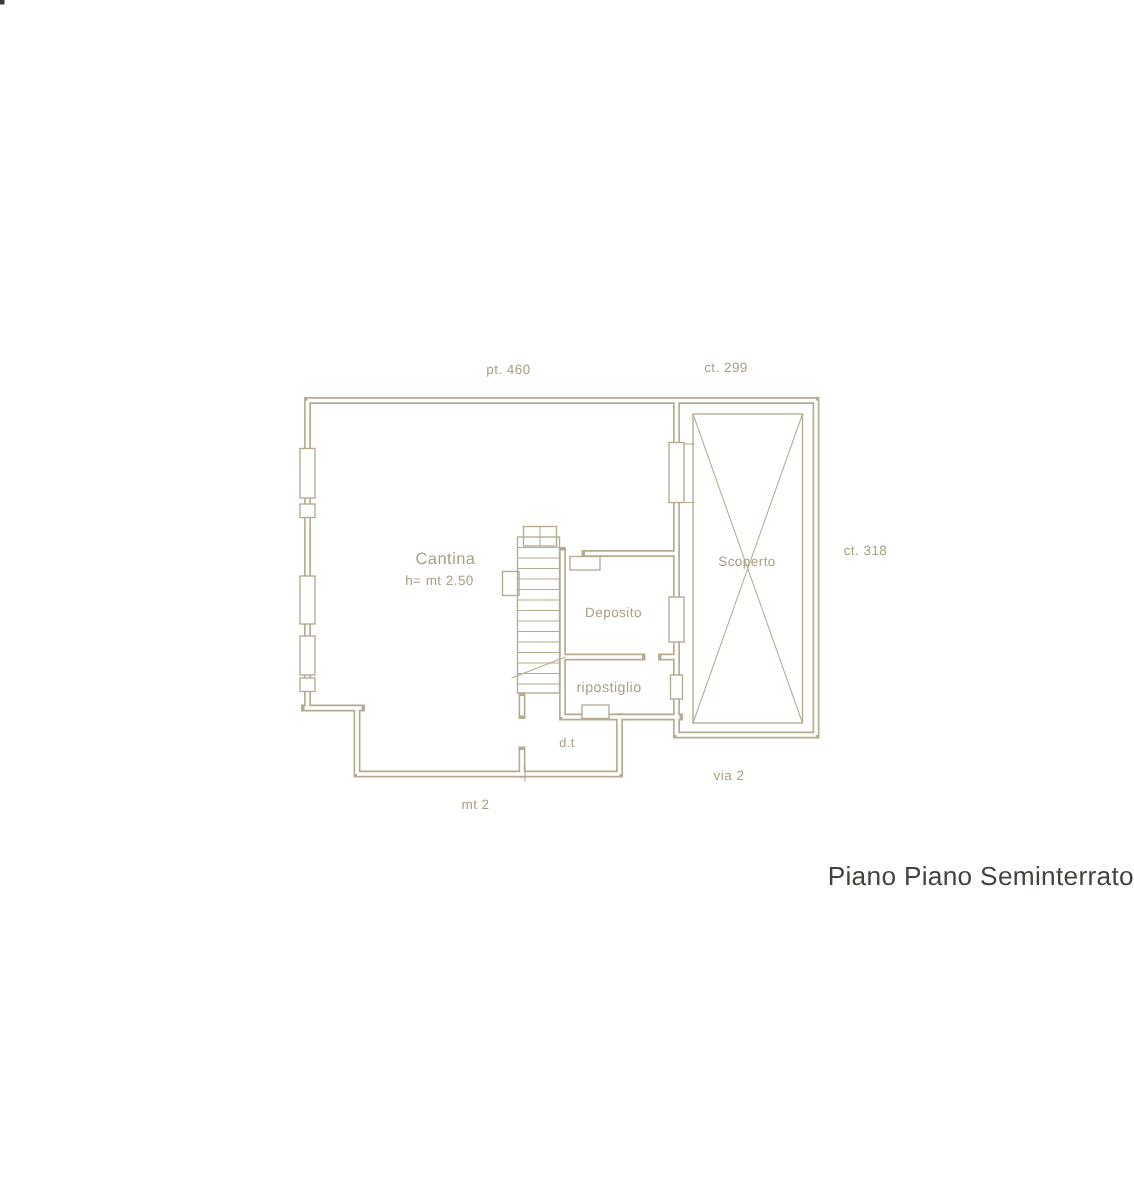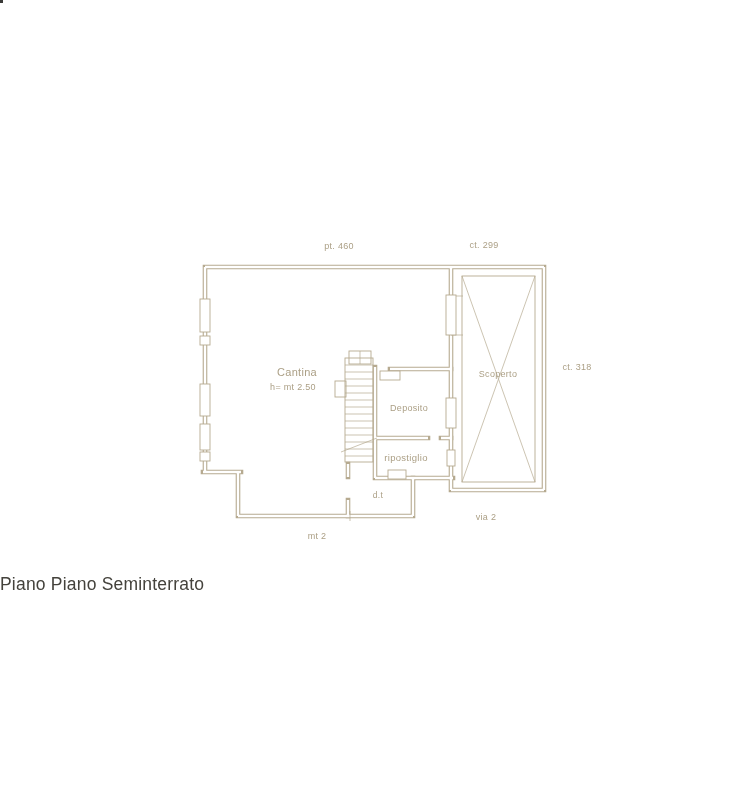--- a/index.html
+++ b/index.html
@@ -19,21 +19,21 @@
   .thin  { stroke: var(--line, #b6aa90); stroke-width: 0.9; fill:none; }
   .thinner { stroke: var(--line, #b6aa90); stroke-width: 0.7; fill:none; }
   .winrect { fill: var(--background, #ffffff); stroke: var(--line, #b6aa90); stroke-width: 0.9; }
   .lbl {
     fill: var(--label, #ab9f85);
     font-family: "Liberation Sans", sans-serif;
     letter-spacing: 0.3px;
   }
   .caption {
     position:absolute; left:0; right:0; top:574px;
-    text-align:left;
+    text-align:right;
     font-size:17.5px; font-weight:400;
     color: var(--caption, #44423c);
     letter-spacing: 0.2px;
     filter: blur(0.3px);
   }
   .speck { position:absolute; left:0; top:0; width:3px; height:3px; background:#3a3a38; }
 </style>
 </head>
 <body>
 

